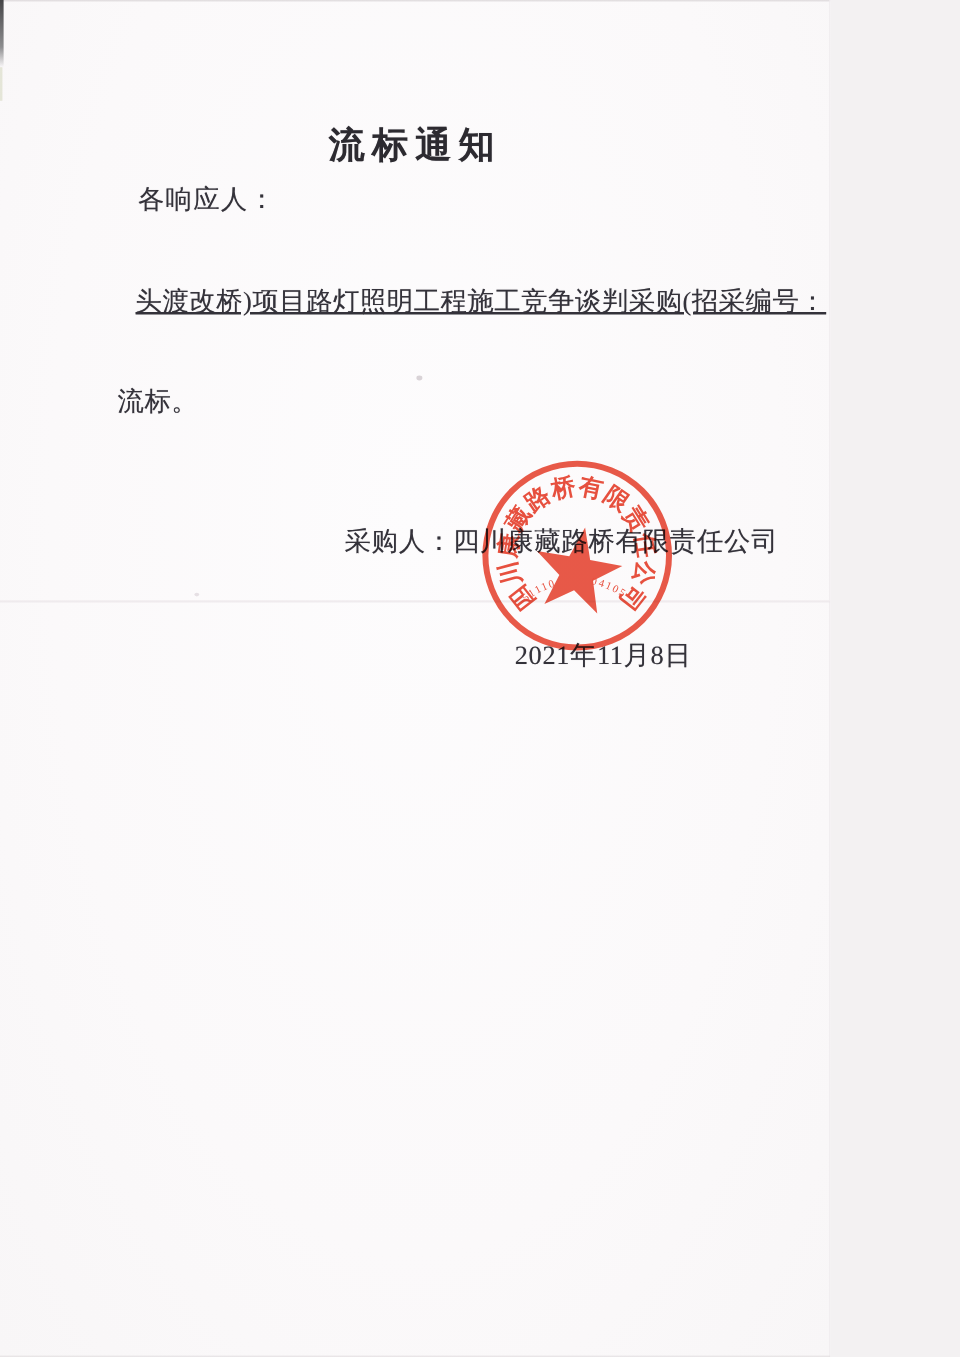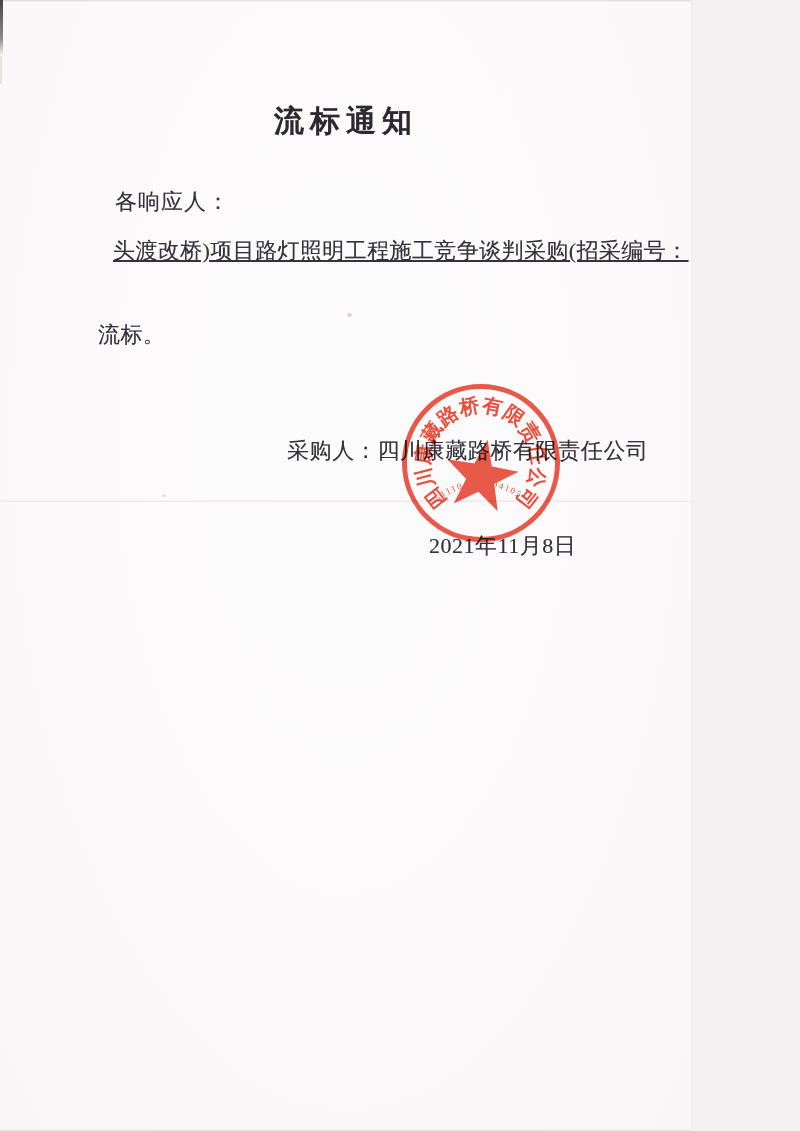--- a/index.html
+++ b/index.html
@@ -7,21 +7,21 @@
     position:relative;width:692px;height:1131px;overflow:hidden;
     background:radial-gradient(ellipse at 50% 38%, #fdfcfd 0%, #fbf9fa 62%, #f8f6f7 100%);
     font-family:"Liberation Serif","DejaVu Serif",serif;
     color:#34323a;
   }
   .txt{position:absolute;white-space:nowrap;text-shadow:0 0 .6px rgba(52,50,58,.45);}
   .doc-title{
     left:0;right:0;top:101px;text-align:center;
     font-size:30px;font-weight:bold;letter-spacing:6px;color:#2c2a30;
   }
-  .salutation{left:115px;top:151px;font-size:22px;letter-spacing:1px;margin-top:36px;}
+  .salutation{left:115px;top:151px;font-size:22px;letter-spacing:1px;}
   .bline{font-size:22px;letter-spacing:.4px;}
   .bline1{left:156px;top:194px;}
   .bline2{left:113px;top:236px;text-decoration:underline;}
   .bline3{left:113px;top:278px;letter-spacing:.2px;}
   .bline4{left:98px;top:320px;}
   .purchaser{left:287px;top:436px;font-size:22px;letter-spacing:.6px;}
   .dateline{left:388px;top:531px;font-size:22px;letter-spacing:.5px;margin-left:41px;}
 
   .seal{
     position:absolute;left:397px;top:381px;width:172px;height:172px;

